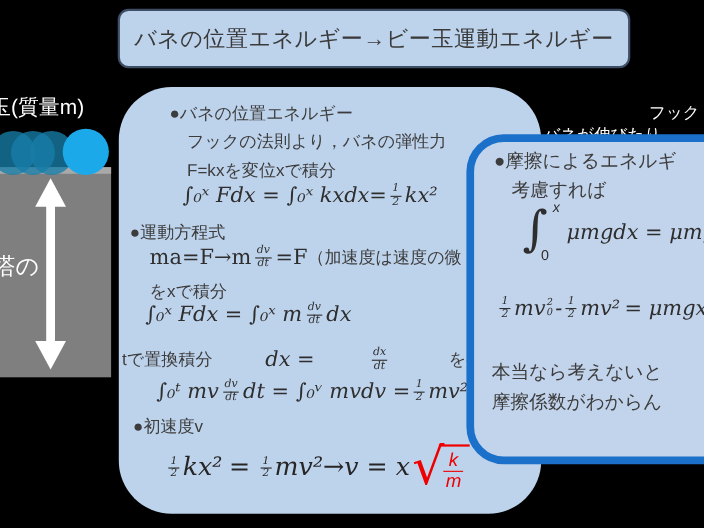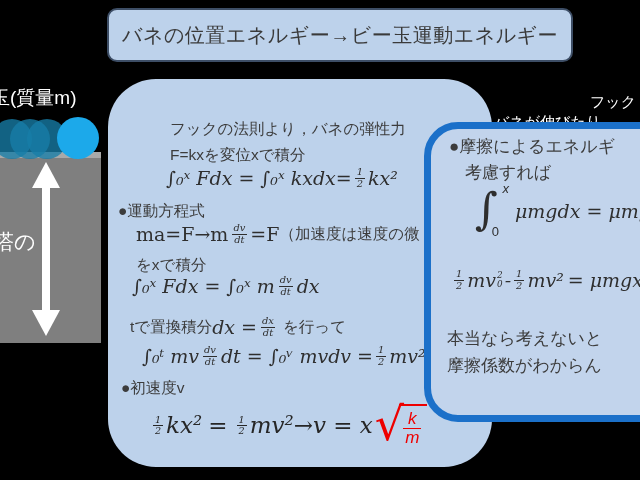--- a/index.html
+++ b/index.html
@@ -84,20 +84,21 @@
   <div class="marble bright" style="left:57px;top:117px;"></div>
 
   <div class="bgnote" style="left:590px;top:93px;text-align:right;">フック</div>
   <div class="bgnote" style="left:494px;top:113px;">バネが伸びたり</div>
 
   <div class="title-box">
     <span class="t">バネの位置エネルギー→ビー玉運動エネルギー</span>
   </div>
 
   <div class="main-box">
+    <div class="line jp" style="left:46px;top:14px;">●バネの位置エネルギー</div>
     <div class="line jp" style="left:62px;top:40px;">フックの法則より，バネの弾性力</div>
     <div class="line jp" style="left:62px;top:66px;">F=kxを変位xで積分</div>
 
     <div class="mrow" style="left:58px;top:88px;">
       <span class="math">∫₀ˣ Fdx = ∫₀ˣ kxdx=</span>
       <span class="math frac">
         <span class="fn">1</span>
         <span class="fd">2</span>
       </span>
       <span class="math">kx²</span>
@@ -119,21 +120,21 @@
 
     <div class="mrow" style="left:24px;top:196px;">
       <span class="math">∫₀ˣ Fdx = ∫₀ˣ m</span>
       <span class="math frac">
         <span class="fn">dv</span>
         <span class="fd">dt</span>
       </span>
       <span class="math">dx</span>
     </div>
 
-    <div class="mrow" style="left:22px;top:237px;">
+    <div class="mrow" style="left:3px;top:237px;gap:48px;">
       <span class="jp">tで置換積分</span>
       <span class="math">dx =</span>
       <span class="math frac">
         <span class="fn">dx</span>
         <span class="fd">dt</span>
       </span>
       <span class="jp" style="margin-left:4px;">を行って</span>
     </div>
 
     <div class="mrow" style="left:34px;top:266px;">

